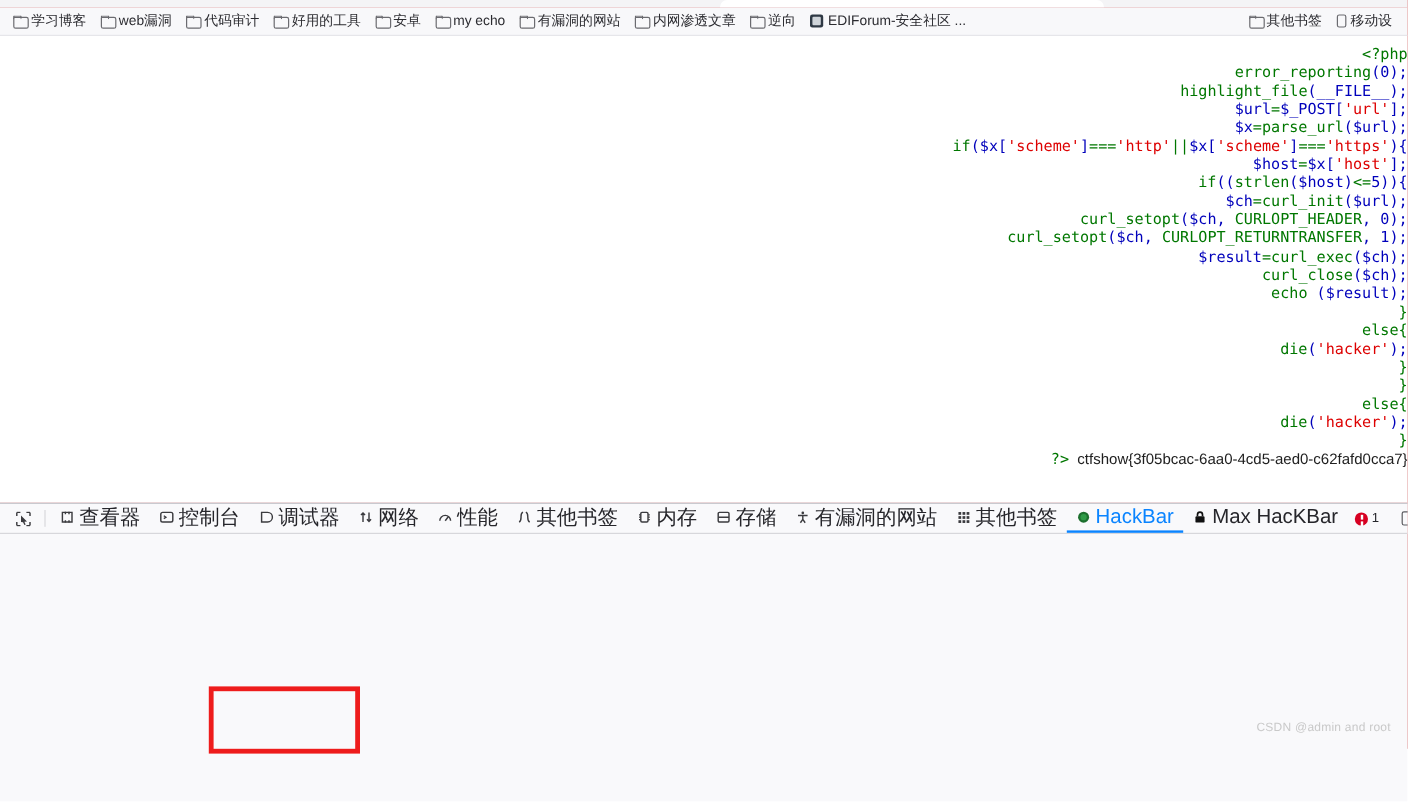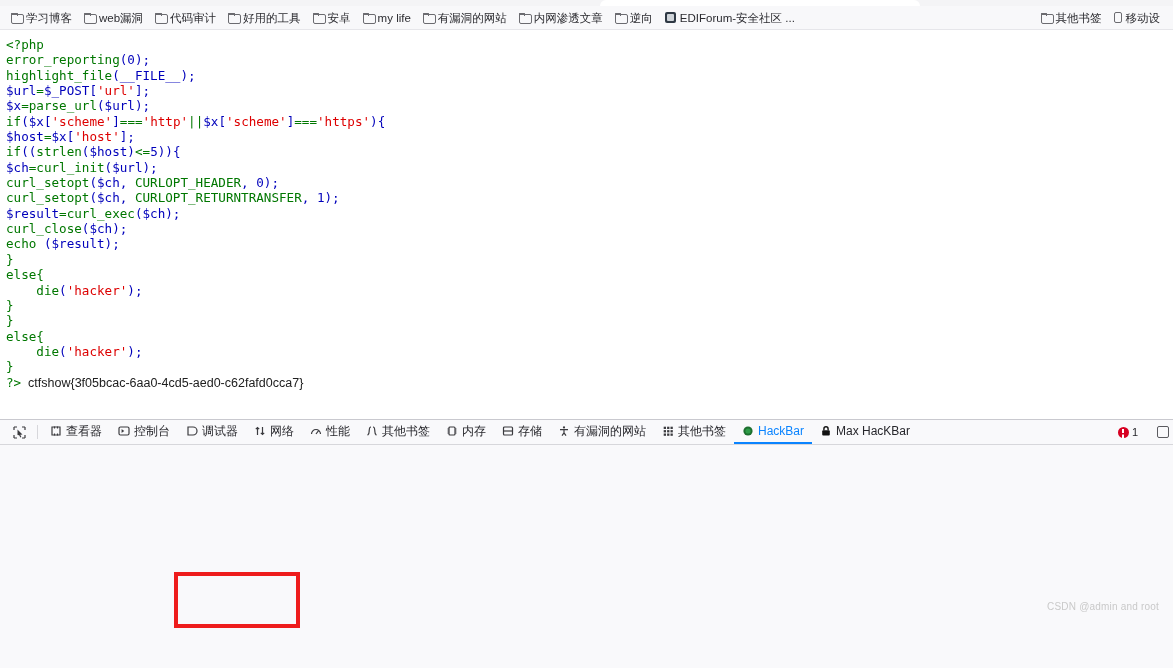--- a/index.html
+++ b/index.html
@@ -60,21 +60,21 @@
   }
   .bm-right { margin-left:auto; display:flex; align-items:flex-end; }
   .mobile-ico {
     width:8px; height:11px; border:1.2px solid #6b6b70; border-radius:2px;
     flex:0 0 auto;
   }
 
   
   .page {
     position:absolute; left:0; top:30px; width:1173px; height:389px;
-    background:#ffffff; overflow:hidden;
+    background:#ffffff; overflow:hidden;text-align:right;
   }
   pre.code {
     margin:0; padding:7px 0 0 6px;
     font-family:"DejaVu Sans Mono","Liberation Mono",monospace;
     font-size:12.6px; line-height:15.35px;
     color:#0000BB;
     white-space:pre;
   }
   .kw   { color:#007700; }
   .str  { color:#DD0000; }
@@ -89,21 +89,21 @@
     position:absolute; left:0; top:419px; width:1173px; height:249px;
     background:#f9f9fb; border-top:1px solid #c9c9cf;
   }
   .dt-tabs {
     height:25px; display:flex; align-items:stretch;
     background:#f9f9fb; border-bottom:1px solid #d7d7db;
     padding-left:4px; white-space:nowrap;
   }
   .dt-tab {
     display:inline-flex; align-items:center; gap:4px;
-    padding:0 8px; font-size:12px; color:#26262b;
+    padding:0 8px; font-size:17px; color:#26262b;
     border-bottom:2px solid transparent; cursor:default;
   }
   .dt-tab.active { color:#0a84ff; border-bottom-color:#0a84ff;text-align:center; }
   .dt-pick {
     display:inline-flex; align-items:center; padding:0 7px 0 9px;
   }
   .dt-sep {
     width:1px; background:#d7d7db; margin:5px 4px; flex:0 0 auto;
   }
   .dt-right { margin-left:auto; display:flex; align-items:center; padding-right:4px; }
@@ -156,21 +156,21 @@
       <div class="bm">
         <span class="folder-ico"></span>
         <span class="bm-label">好用的工具</span>
       </div>
       <div class="bm">
         <span class="folder-ico"></span>
         <span class="bm-label">安卓</span>
       </div>
       <div class="bm">
         <span class="folder-ico"></span>
-        <span class="bm-label">my life</span>
+        <span class="bm-label">my echo</span>
       </div>
       <div class="bm">
         <span class="folder-ico"></span>
         <span class="bm-label">有漏洞的网站</span>
       </div>
       <div class="bm">
         <span class="folder-ico"></span>
         <span class="bm-label">内网渗透文章</span>
       </div>
       <div class="bm">

